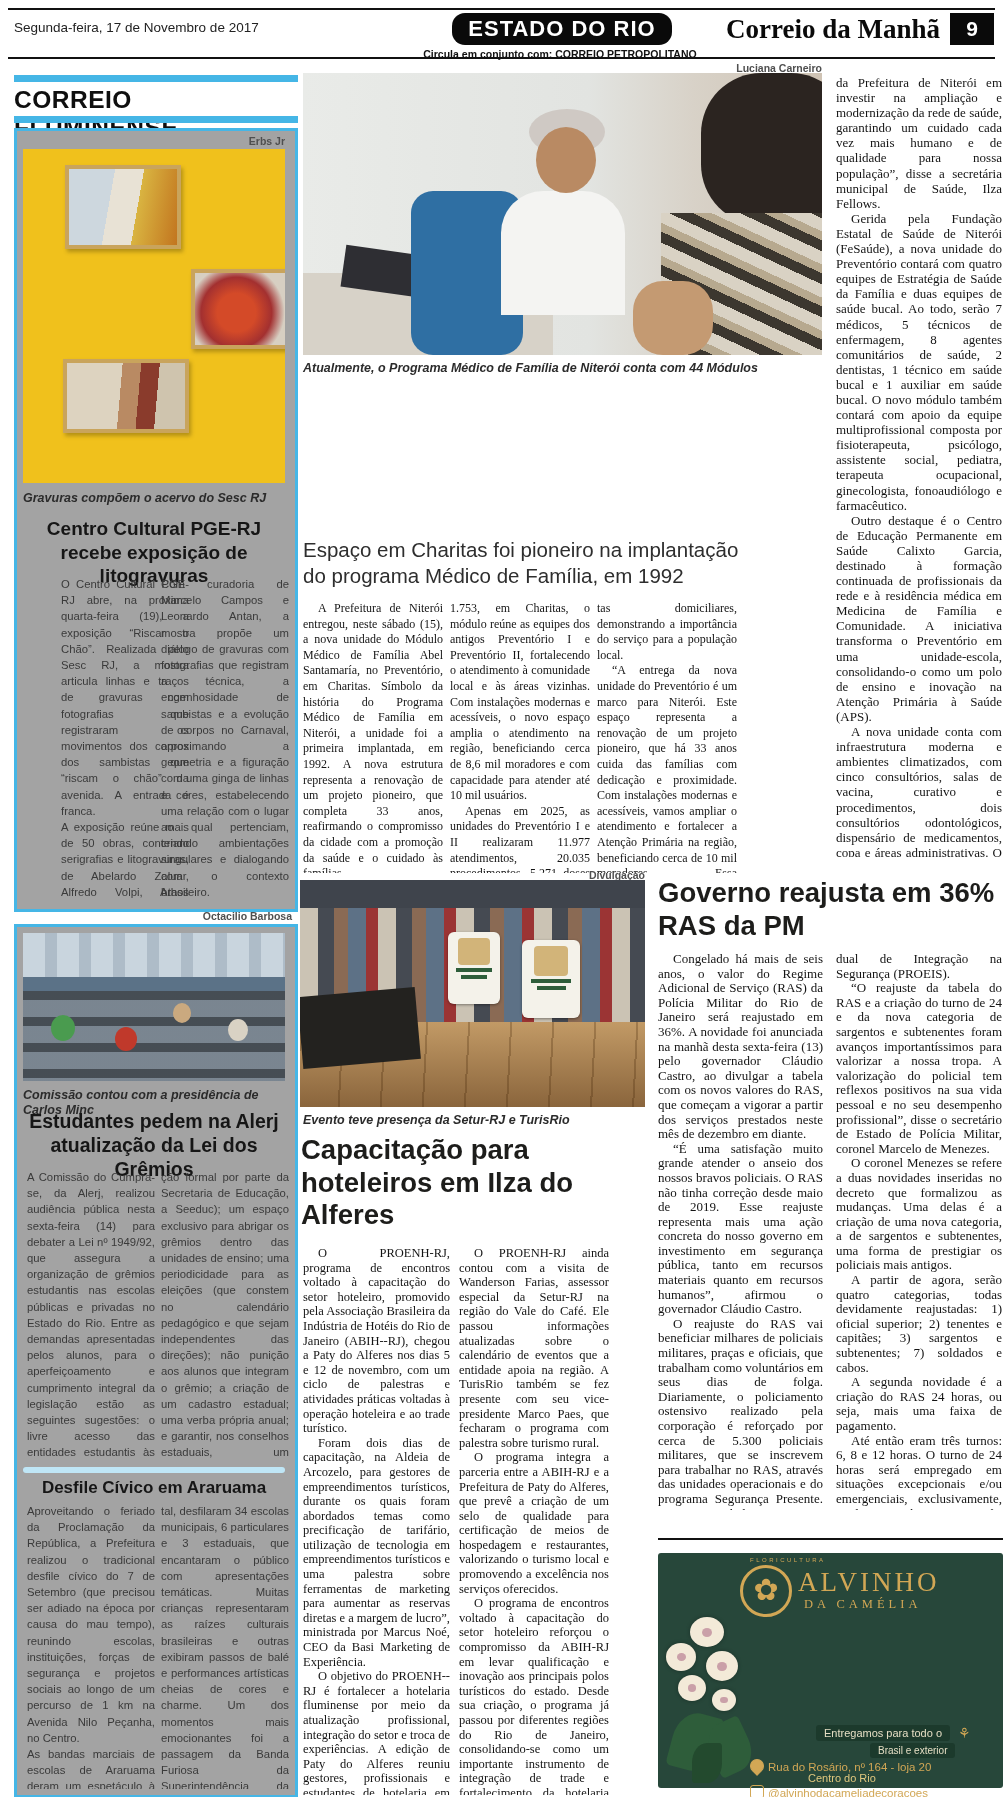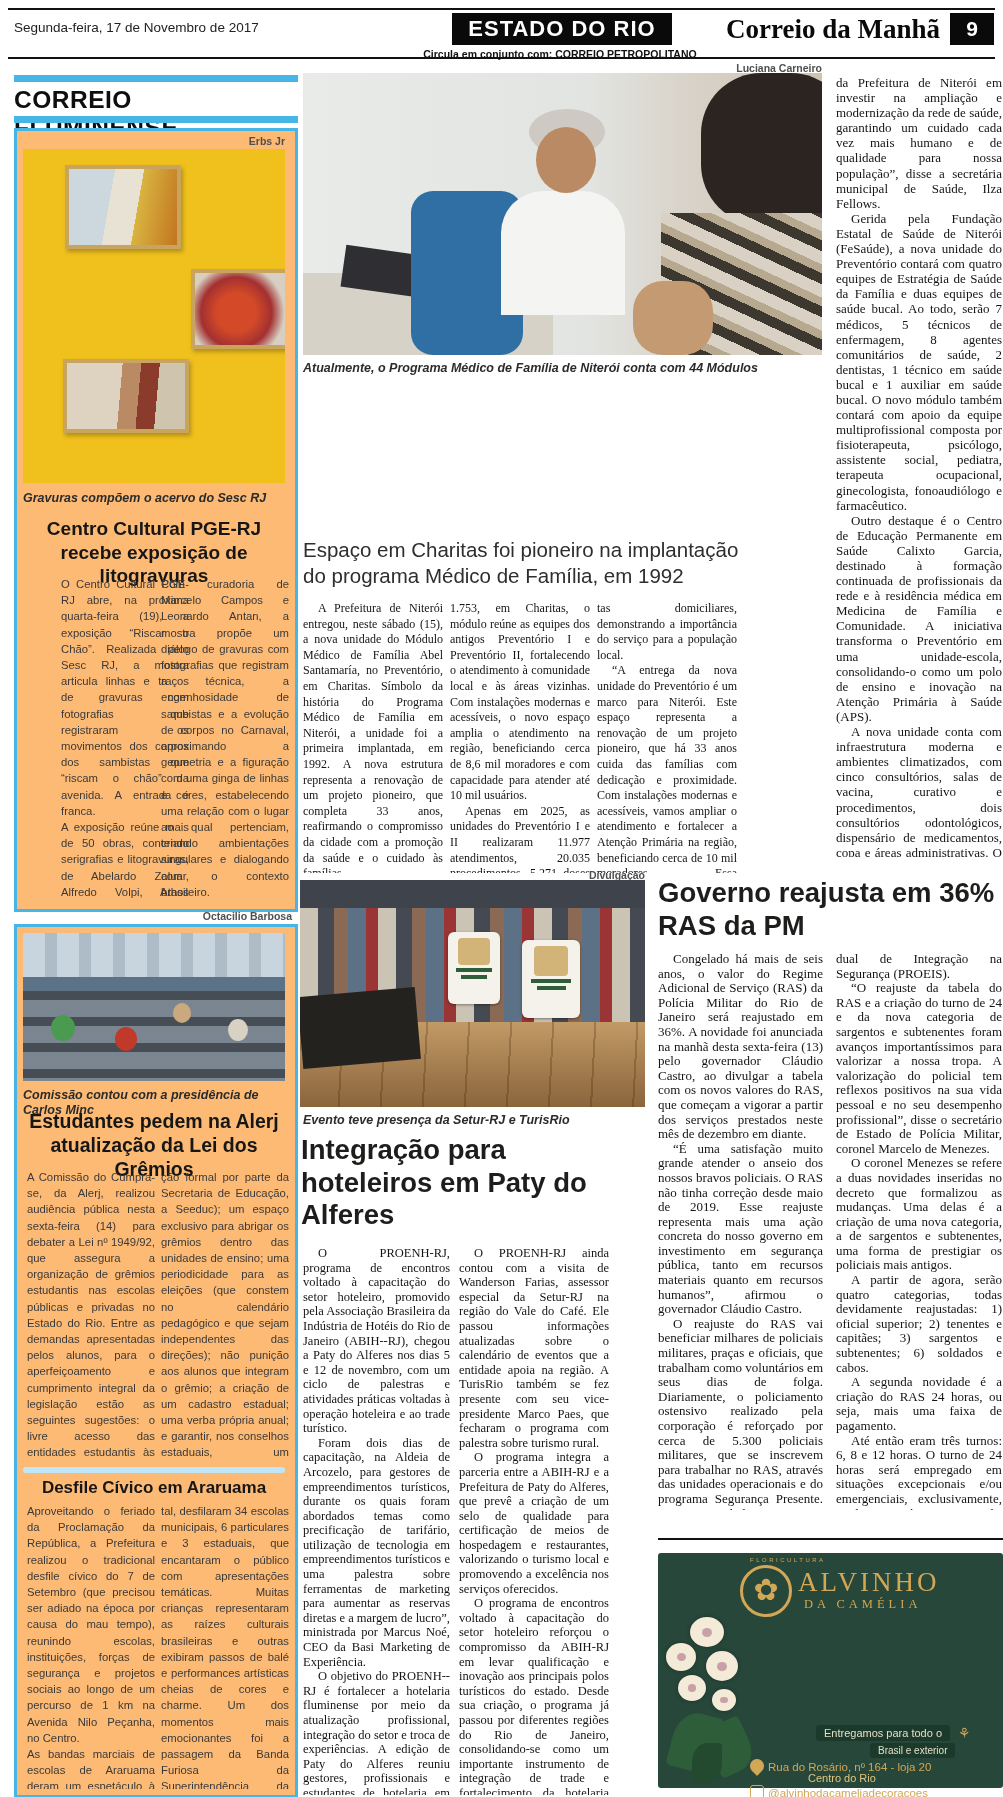--- a/index.html
+++ b/index.html
@@ -8,31 +8,31 @@
   }
   html,body{margin:0;padding:0;background:#ffffff;}
   .page{position:relative;width:1003px;height:1797px;background:#fff;overflow:hidden;
         font-family:"Liberation Sans",sans-serif;color:var(--ink);}
   .abs{position:absolute;}
 
   
   .rule{position:absolute;background:#111;}
   .hdr-date{left:14px;top:20px;font-size:13.5px;color:#222;}
   .hdr-section{left:452px;top:13px;width:220px;height:32px;background:#0a0a0a;color:#fff;
-    font-weight:bold;font-size:22px;letter-spacing:1px;display:flex;align-items:center;justify-content:center;}
+    font-weight:bold;font-size:22px;letter-spacing:1px;display:flex;align-items:center;justify-content:center;border-radius:13px;}
   .hdr-masthead{left:700px;top:14px;width:240px;font-family:"Liberation Serif",serif;
     font-weight:bold;font-size:27px;text-align:right;color:#0a0a0a;}
   .hdr-pagenum{left:950px;top:13px;width:44px;height:32px;background:#0a0a0a;color:#fff;
     font-weight:bold;font-size:21px;display:flex;align-items:center;justify-content:center;}
   .hdr-circ{left:330px;top:48px;width:460px;text-align:center;font-size:10.5px;font-weight:bold;color:#111;}
 
   
   .cyanbar{position:absolute;background:var(--cyan);}
   .rail-title{left:14px;top:86px;width:284px;font-size:24.5px;font-weight:bold;letter-spacing:.5px;color:#0f0f0f;}
-  .railbox{position:absolute;border:3px solid var(--cyan);background:#fdba74;}
+  .railbox{position:absolute;border:3px solid var(--cyan);background:#a3a3a3;}
   .credit{position:absolute;font-size:10.5px;font-weight:bold;color:#4f4f4f;text-align:right;}
   .caption{position:absolute;font-style:italic;font-weight:bold;font-size:12.5px;line-height:15px;color:#2b2b2b;}
   .h-small{position:absolute;text-align:center;font-weight:bold;color:#161616;}
   .sans-col{position:absolute;font-size:11.3px;line-height:16.2px;text-align:justify;color:#3a3a3a;overflow:hidden;}
   .sans-col p{margin:0;}
   .divider{position:absolute;background:var(--cyan-light);border-radius:3px;}
 
   
   .serif-col{position:absolute;font-family:"Liberation Serif",serif;text-align:justify;color:#141414;overflow:hidden;}
   .serif-col p{margin:0;text-indent:15px;}
@@ -208,21 +208,21 @@
     <div class="poster" style="left:222px;top:60px;width:58px;height:78px;">
         <i></i>
         <b></b>
         <b style="width:50%;"></b>
       </div>
     <div class="pe-floor"></div>
     <div class="pe-planks"></div>
     <div class="pe-bench"></div>
   </div>
   <div class="caption" style="left:303px;top:1113px;width:340px;">Evento teve presença da Setur-RJ e TurisRio</div>
-  <div class="h-big" style="left:301px;top:1134px;width:300px;font-size:27.5px;line-height:32.5px;">Integração para hoteleiros em Paty do Alferes</div>
+  <div class="h-big" style="left:301px;top:1134px;width:300px;font-size:27.5px;line-height:32.5px;">Capacitação para hoteleiros em Ilza do Alferes</div>
   <div class="serif-col" style="left:303px;top:1246px;width:147px;height:549px;font-size:12.5px;line-height:14.6px;">
       <p>O PROENH-RJ, programa de encontros voltado à capacitação do setor hoteleiro, promovido pela Associação Brasileira da Indústria de Hotéis do Rio de Janeiro (ABIH--RJ), chegou a Paty do Alferes nos dias 5 e 12 de novembro, com um ciclo de palestras e atividades práticas voltadas à operação hoteleira e ao trade turístico.</p>
       <p>Foram dois dias de capacitação, na Aldeia de Arcozelo, para gestores de empreendimentos turísticos, durante os quais foram abordados temas como precificação de tarifário, utilização de tecnologia em empreendimentos turísticos e uma palestra sobre ferramentas de marketing para aumentar as reservas diretas e a margem de lucro”, ministrada por Marcus Noé, CEO da Basi Marketing de Experiência.</p>
       <p>O objetivo do PROENH--RJ é fortalecer a hotelaria fluminense por meio da atualização profissional, integração do setor e troca de experiências. A edição de Paty do Alferes reuniu gestores, profissionais e estudantes de hotelaria em uma tarde dedicada ao aprendizado e ao networking.</p>
     </div>
   <div class="serif-col" style="left:459px;top:1246px;width:150px;height:549px;font-size:12.5px;line-height:14.6px;">
       <p>O PROENH-RJ ainda contou com a visita de Wanderson Farias, assessor especial da Setur-RJ na região do Vale do Café. Ele passou informações atualizadas sobre o calendário de eventos que a entidade apoia na região. A TurisRio também se fez presente com seu vice-presidente Marco Paes, que fecharam o programa com palestra sobre turismo rural.</p>
       <p>O programa integra a parceria entre a ABIH-RJ e a Prefeitura de Paty do Alferes, que prevê a criação de um selo de qualidade para certificação de meios de hospedagem e restaurantes, valorizando o turismo local e promovendo a excelência nos serviços oferecidos.</p>
       <p>O programa de encontros voltado à capacitação do setor hoteleiro reforçou o compromisso da ABIH-RJ em levar qualificação e inovação aos principais polos turísticos do estado. Desde sua criação, o programa já passou por diferentes regiões do Rio de Janeiro, consolidando-se como um importante instrumento de integração de trade e fortalecimento da hotelaria fluminense.</p>
     </div>
@@ -230,21 +230,21 @@
   <div class="h-big" style="left:658px;top:876px;width:345px;font-size:27.5px;line-height:33px;">Governo reajusta em 36% RAS da PM</div>
   <div class="serif-col" style="left:658px;top:952px;width:165px;height:558px;font-size:13px;line-height:14.6px;">
       <p>Congelado há mais de seis anos, o valor do Regime Adicional de Serviço (RAS) da Polícia Militar do Rio de Janeiro será reajustado em 36%. A novidade foi anunciada na manhã desta sexta-feira (13) pelo governador Cláudio Castro, ao divulgar a tabela com os novos valores do RAS, que começam a vigorar a partir dos serviços prestados neste mês de dezembro em diante.</p>
       <p>“É uma satisfação muito grande atender o anseio dos nossos bravos policiais. O RAS não tinha correção desde maio de 2019. Esse reajuste representa mais uma ação concreta do nosso governo em investimento em segurança pública, tanto em recursos materiais quanto em recursos humanos”, afirmou o governador Cláudio Castro.</p>
       <p>O reajuste do RAS vai beneficiar milhares de policiais militares, praças e oficiais, que trabalham como voluntários em seus dias de folga. Diariamente, o policiamento ostensivo realizado pela corporação é reforçado por cerca de 5.300 policiais militares, que se inscrevem para trabalhar no RAS, através das unidades operacionais e do programa Segurança Presente. A nova tabela vai reger também os contratos do Programa Esta-</p>
     </div>
   <div class="serif-col cont" style="left:836px;top:952px;width:166px;height:558px;font-size:13px;line-height:14.6px;">
       <p>dual de Integração na Segurança (PROEIS).</p>
       <p>“O reajuste da tabela do RAS e a criação do turno de 24 e da nova categoria de sargentos e subtenentes foram avanços importantíssimos para valorizar a nossa tropa. A valorização do policial tem reflexos positivos na sua vida pessoal e no seu desempenho profissional”, disse o secretário de Estado de Polícia Militar, coronel Marcelo de Menezes.</p>
       <p>O coronel Menezes se refere a duas novidades inseridas no decreto que formalizou as mudanças. Uma delas é a criação de uma nova categoria, a de sargentos e subtenentes, uma forma de prestigiar os policiais mais antigos.</p>
-      <p>A partir de agora, serão quatro categorias, todas devidamente reajustadas: 1) oficial superior; 2) tenentes e capitães; 3) sargentos e subtenentes; 6) soldados e cabos.</p>
+      <p>A partir de agora, serão quatro categorias, todas devidamente reajustadas: 1) oficial superior; 2) tenentes e capitães; 3) sargentos e subtenentes; 7) soldados e cabos.</p>
       <p>A segunda novidade é a criação do RAS 24 horas, ou seja, mais uma faixa de pagamento.</p>
       <p>Até então eram três turnos: 6, 8 e 12 horas. O turno de 24 horas será empregado em situações excepcionais e/ou emergenciais, exclusivamente, mediante prévia autorização fundamentada do Comando--Geral da Corporação.</p>
     </div>
 
   <div class="rule" style="left:658px;top:1538px;width:345px;height:1.5px;"></div>
   <div class="adbox" style="left:658px;top:1553px;width:345px;height:235px;">
     <div class="ad-flor" style="left:92px;top:4px;">FLORICULTURA</div>
     <div class="ad-logo" style="left:82px;top:12px;">✿</div>
     <div class="ad-brand" style="left:140px;top:14px;">ALVINHO</div>
     <div class="ad-brand-sub" style="left:146px;top:44px;">DA CAMÉLIA</div>

